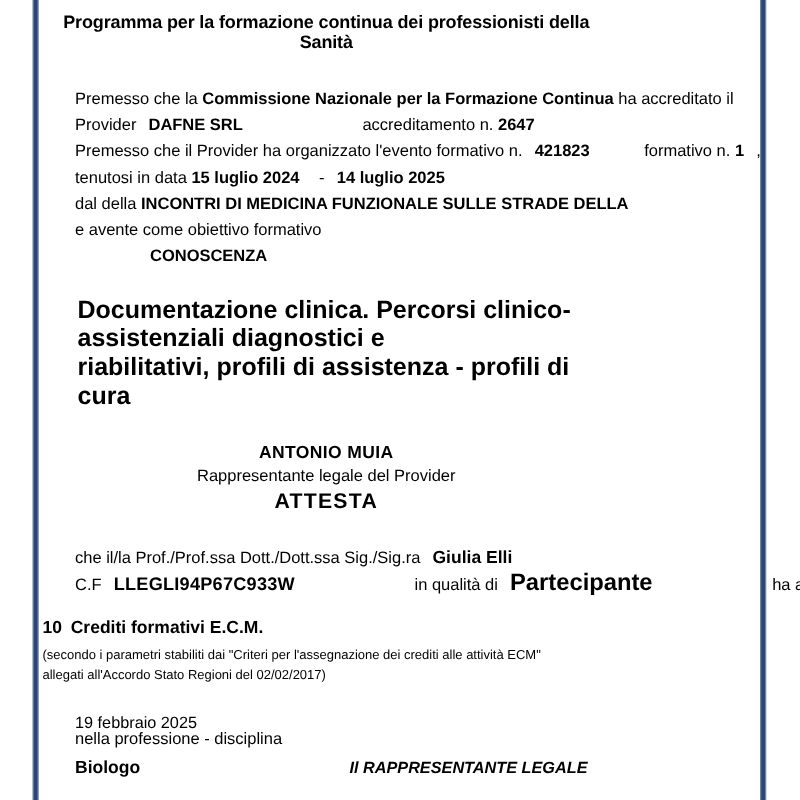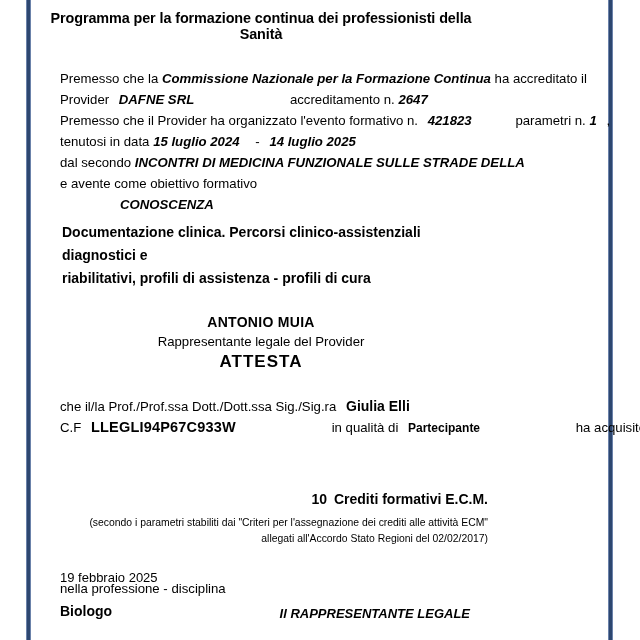--- a/index.html
+++ b/index.html
@@ -52,32 +52,32 @@
   }
 
   .body-block {
     margin-top: 26px;
     padding-left: 26px;
     font-size: 13.2px;
     line-height: 21px;
   }
 
   .ln { white-space: nowrap; }
-  .b  { font-weight: bold; font-style: italic; }
+  .b  { font-weight: bold; }
 
   .sp-wide   { display: inline-block; width: 92px; }
   .sp-med    { display: inline-block; width: 40px; }
   .sp-small  { display: inline-block; width: 12px; }
   .sp-tiny   { display: inline-block; width: 6px; }
 
   .title-indent { padding-left: 60px; }
 
   .objective {
-    margin-top: 6px;
-    font-size: 14px;
+    margin-top: 22px;
+    font-size: 20px;
     font-weight: bold;
     line-height: 23px;
     padding-left: 2px;
   }
 
   .signer {
     margin-top: 22px;
     text-align: center;
     font-size: 13.2px;
     line-height: 20px;
@@ -96,25 +96,25 @@
   }
 
   .participant {
     margin-top: 24px;
     padding-left: 26px;
     font-size: 13.2px;
     line-height: 21px;
   }
   .participant .pname { font-size: 14px; font-weight: bold; }
   .participant .cf    { font-size: 14.5px; font-weight: bold; letter-spacing: 0.2px; }
-  .participant .role  { font-size: 12px; font-weight: bold; }
+  .participant .role  { font-size: 19px; font-weight: bold; }
 
   .credits {
-    margin-top: 52px;
-    text-align: right;
+    margin-top: 14px;
+    text-align: left;
   }
   .credits .credit-line {
     font-size: 14px;
     font-weight: bold;
   }
   .credits .credit-num { margin-right: 7px; }
   .credits .note {
     margin-top: 8px;
     font-size: 10.4px;
     line-height: 16px;
@@ -173,34 +173,34 @@
       <div class="ln">
         <span>Provider</span><span class="sp-tiny"></span>
         <span class="b">DAFNE SRL</span><span class="sp-wide"></span>
         <span>accreditamento n.</span>
         <span class="b">2647</span>
       </div>
 
       <div class="ln">
         <span>Premesso che il Provider ha organizzato l'evento formativo n.</span><span class="sp-tiny"></span>
         <span class="b">421823</span><span class="sp-med"></span>
-        <span>parametri n.</span>
+        <span>formativo n.</span>
         <span class="b">1</span><span class="sp-tiny"></span>
         <span>,</span>
       </div>
 
       <div class="ln">
         <span>tenutosi in data</span>
         <span class="b">15 luglio 2024</span><span class="sp-small"></span>
         <span>-</span><span class="sp-tiny"></span>
         <span class="b">14 luglio 2025</span>
       </div>
 
       <div class="ln">
-        <span>dal secondo</span>
+        <span>dal della</span>
         <span class="b">INCONTRI DI MEDICINA FUNZIONALE SULLE STRADE DELLA</span>
       </div>
 
       <div class="ln">e avente come obiettivo formativo</div>
 
       <div class="ln title-indent">
         <span class="b">CONOSCENZA</span>
       </div>
 
       <div class="objective">

